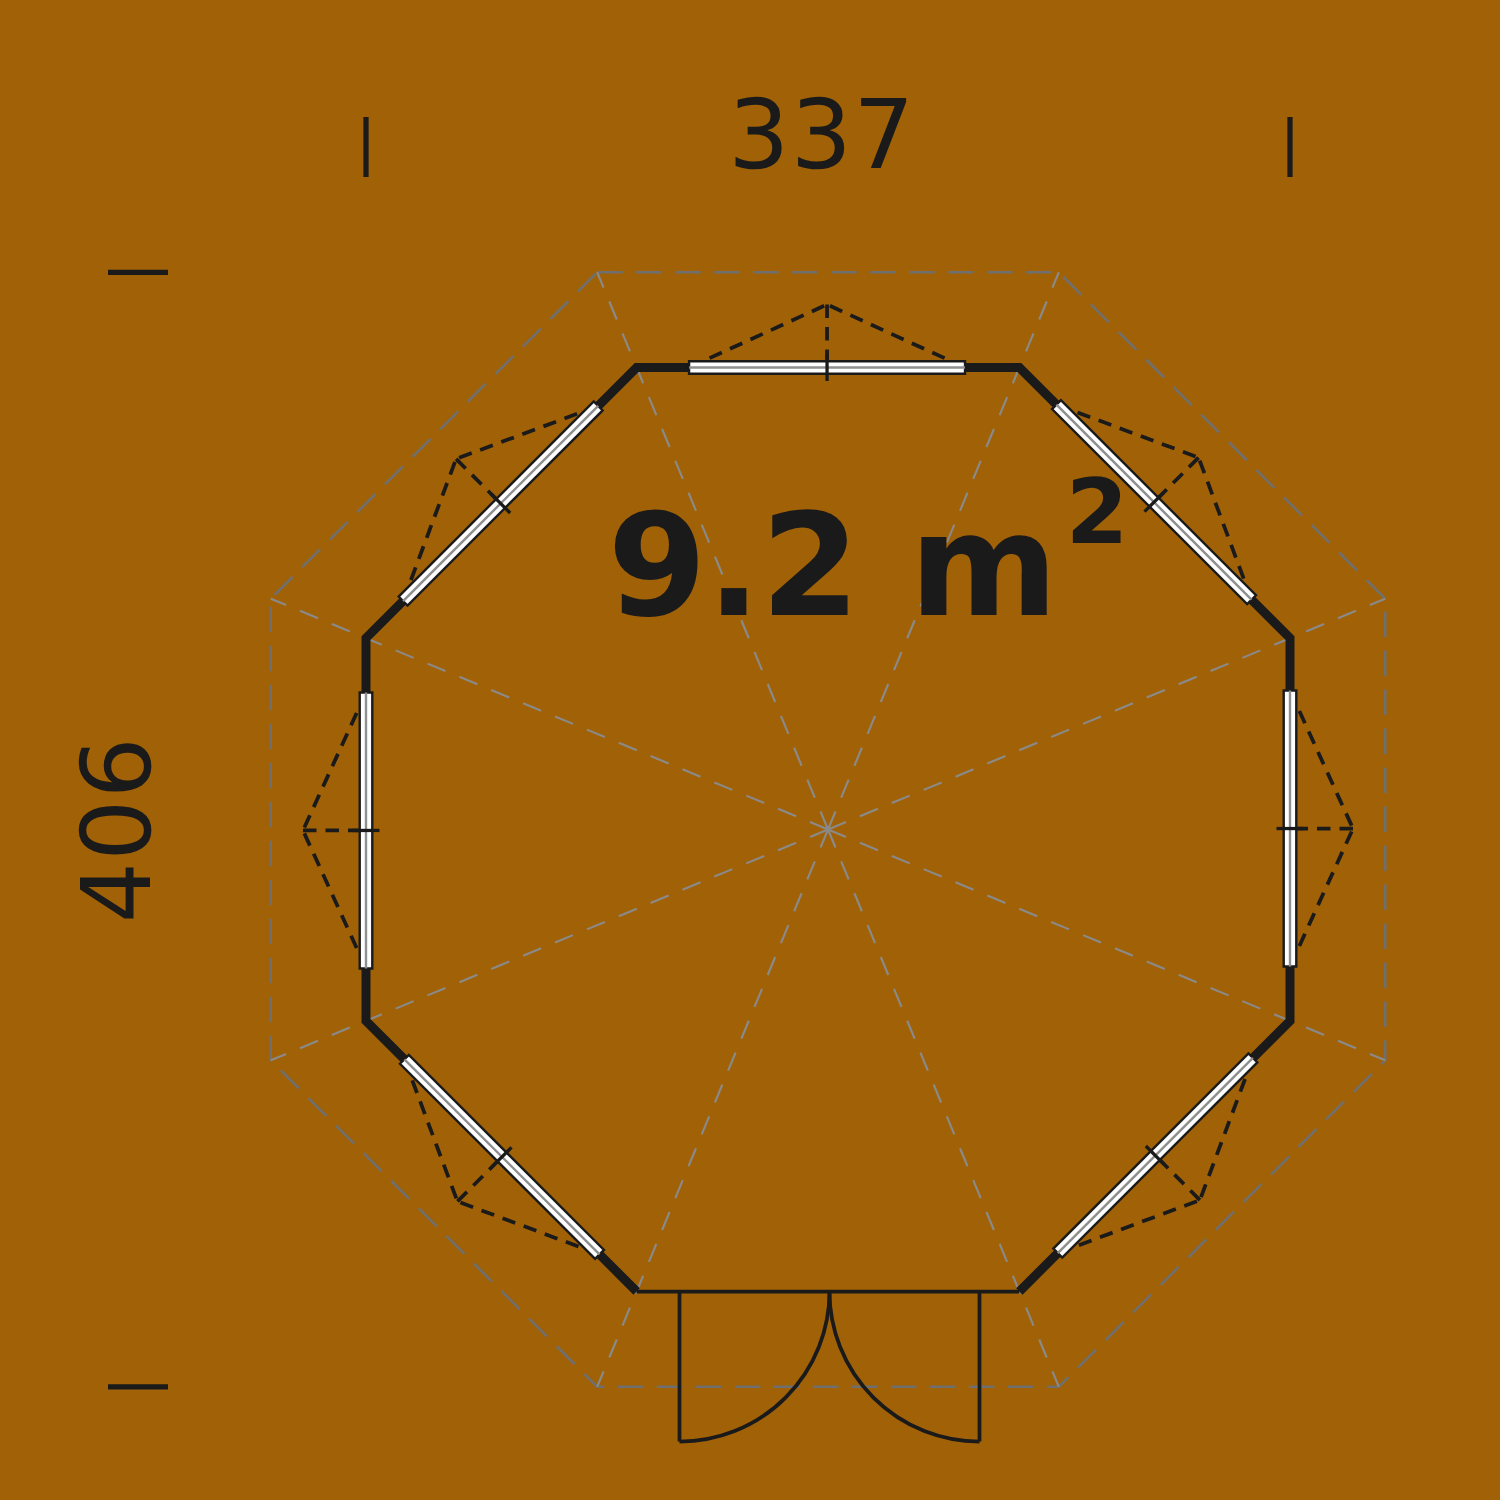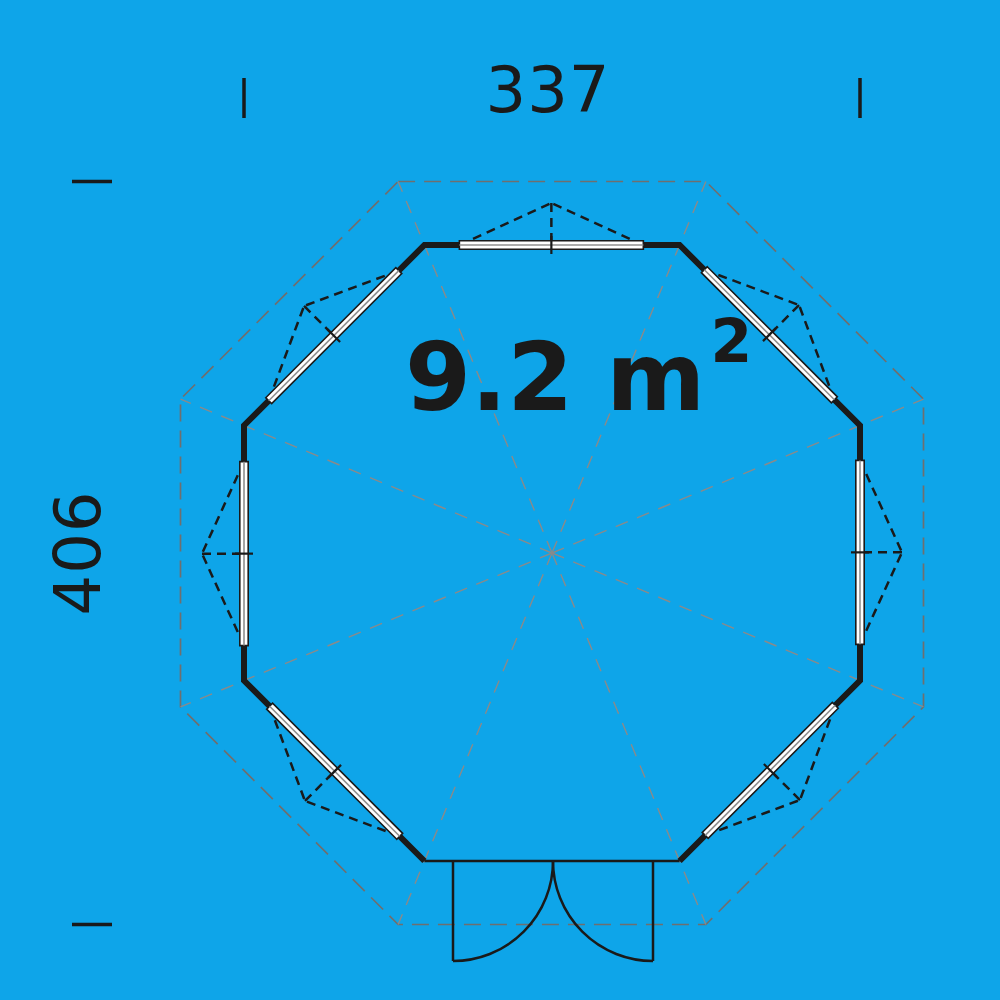--- a/index.html
+++ b/index.html
@@ -1,17 +1,17 @@
 <!DOCTYPE html>
 <html><head>
 <meta charset="utf-8">
 <style>
   html,body{margin:0;padding:0;background:#ffffff;}
   body{width:1000px;height:1000px;font-family:"DejaVu Sans",sans-serif;}
-  #stage{position:relative;width:1000px;height:1000px;background:#0ea5e9;overflow:hidden;}
+  #stage{position:relative;width:1000px;height:1000px;background:#a16207;overflow:hidden;}
   svg{display:block;}
   text{fill:#1a1a1a;font-family:"DejaVu Sans",sans-serif;}
   .dim-label{font-size:64px;font-weight:normal;letter-spacing:1px;}
   .area-label{font-size:95px;font-weight:bold;}
   .area-sup{font-size:60px;font-weight:bold;}
 </style>
 </head>
 <body>
 
 <div id="stage">

